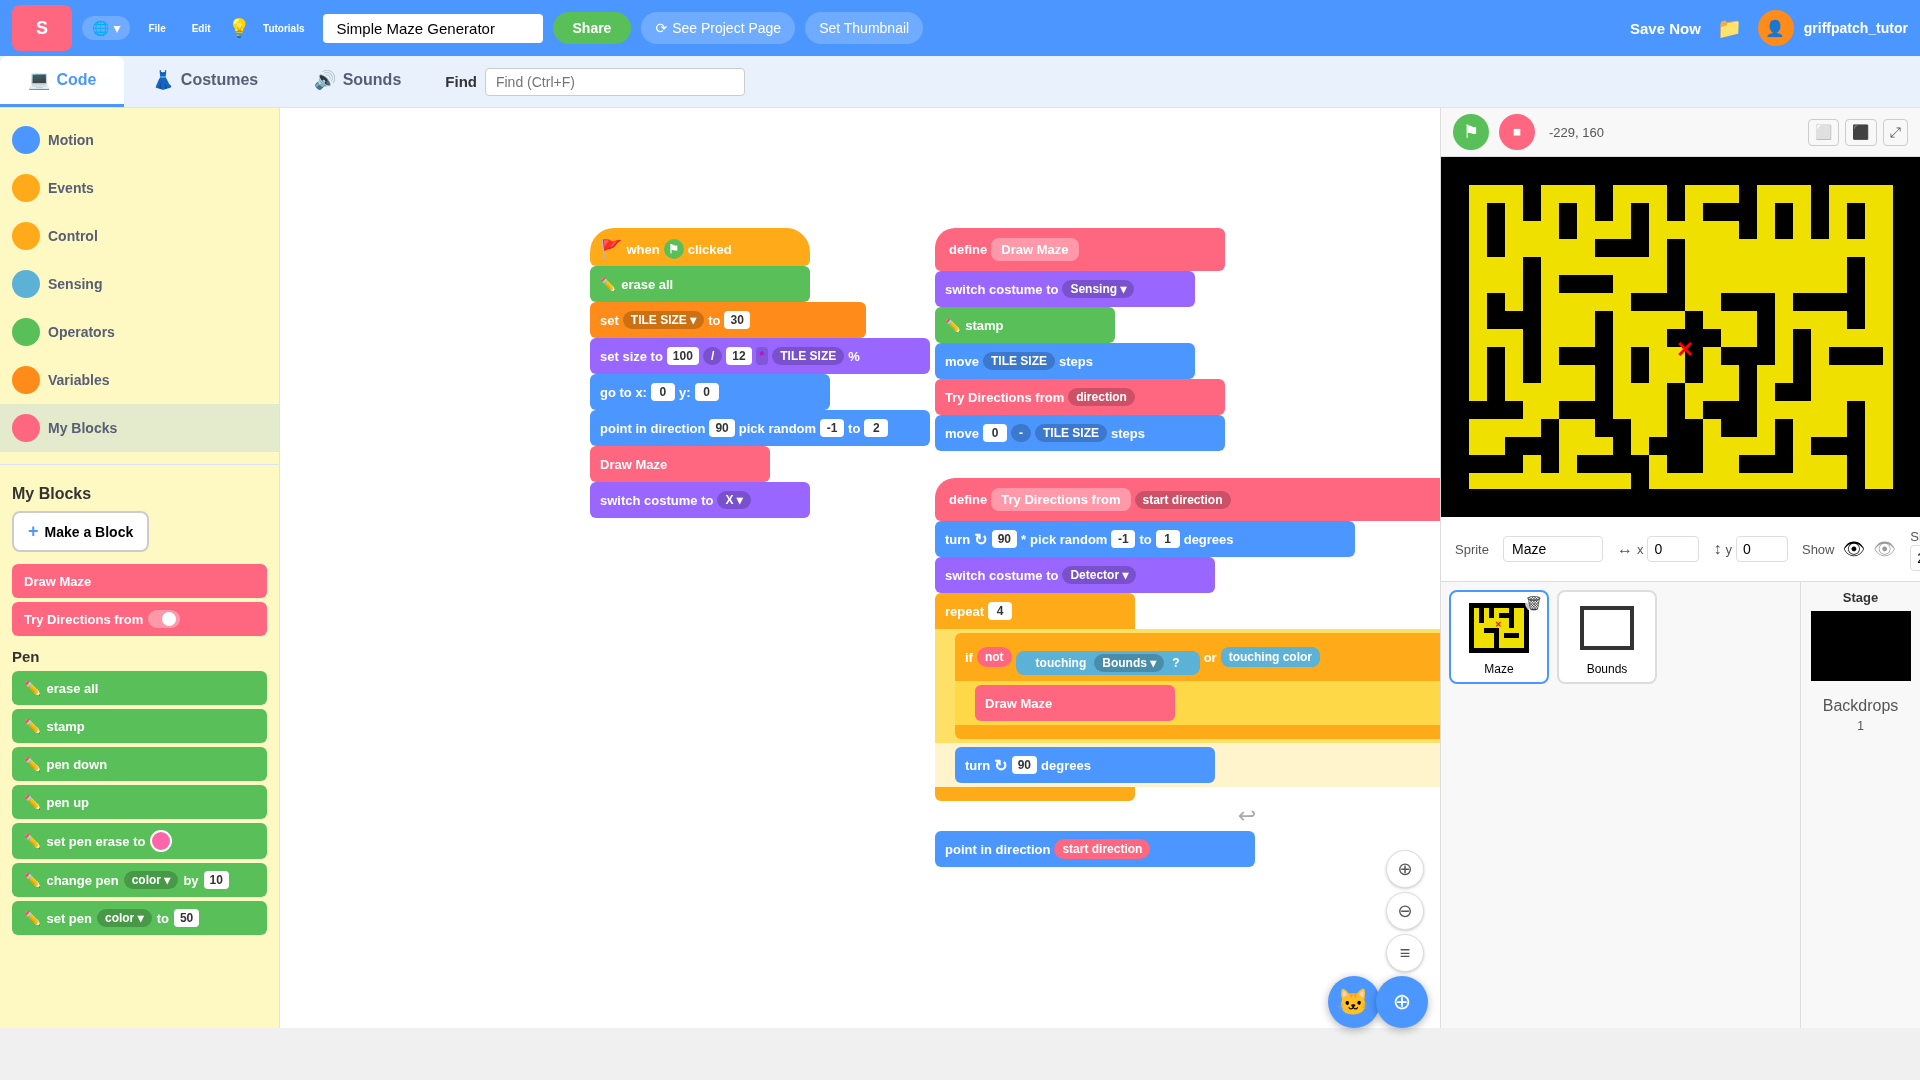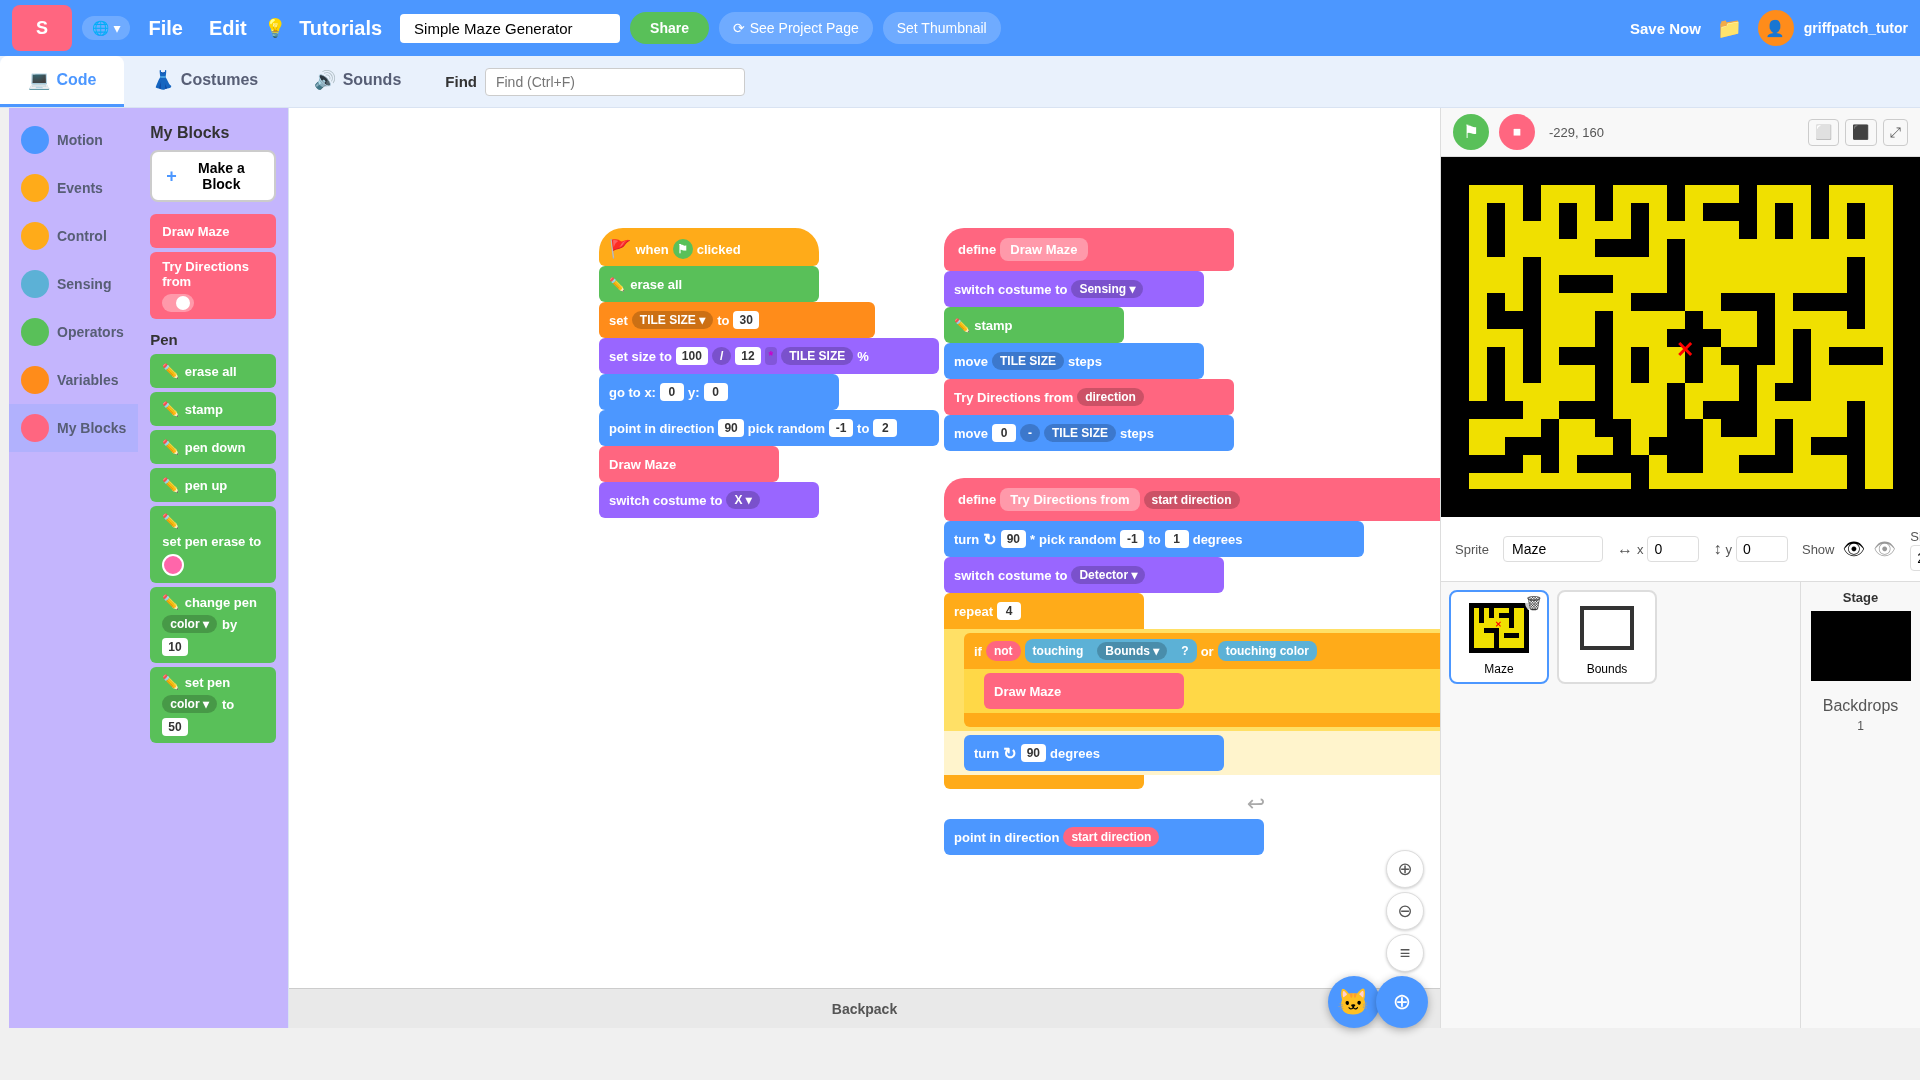--- a/index.html
+++ b/index.html
@@ -26,21 +26,21 @@
       background: rgba(255,255,255,0.2);
       border-radius: 20px;
       padding: 4px 10px;
       color: white;
       font-size: 14px;
       cursor: pointer;
       display: flex; align-items: center; gap: 4px;
     }
     .nav-link {
       color: white;
-      font-size: 20px;
+      font-size: 10px;
       font-weight: 600;
       cursor: pointer;
       padding: 4px 8px;
     }
     .project-title {
       background: white;
       border: none;
       border-radius: 4px;
       padding: 6px 14px;
       font-size: 15px;
@@ -137,26 +137,25 @@
 
     
     .main-layout {
       display: flex;
       height: calc(1080px - 56px - 52px - 52px);
     }
 
     
     .left-sidebar {
       width: 280px;
-      background: #c4b5fd;
+      background: #fef9c3;
       border-right: 1px solid #d9e3f2;
       display: flex;
-      flex-direction: row;
+      flex-direction: column;
       overflow-y: auto;
-      margin-left: 9px;
     }
     .category-list { padding: 8px 0; }
     .category-item {
       display: flex; align-items: center; gap: 8px;
       padding: 10px 12px;
       cursor: pointer;
       font-size: 14px;
       font-weight: 600;
       color: #575e75;
     }
@@ -732,21 +731,21 @@
         <div style="position:relative;">
           <div class="scratch-block yellow" style="background:#ffab19;width:200px;border-radius:6px 6px 0 0;">
             <span>repeat</span>
             <div class="block-input">4</div>
           </div>
           
           <div style="background:#ffe066;border-radius:0;padding:4px 4px 4px 20px;min-width:600px;">
             <div class="scratch-block yellow" style="background:#ffab19;width:580px;border-radius:6px 6px 0 0;">
               <span>if</span>
               <div style="background:#ff6680;border-radius:20px;padding:3px 8px;font-size:12px;color:white;">not</div>
-              <div style="background:#5cb1d6;border-radius:8px;padding:3px 8px;font-size:12px;color:white;display:flex;align-items:center;gap:14px;">
+              <div style="background:#5cb1d6;border-radius:8px;padding:3px 20px;font-size:12px;color:white;display:flex;align-items:center;gap:8px;margin-top:12px;">
                 <span>touching</span>
                 <div class="block-dropdown">Bounds ▾</div>
                 <span>?</span>
               </div>
               <span style="color:white;font-size:13px;">or</span>
               <div style="background:#5cb1d6;border-radius:8px;padding:3px 8px;font-size:12px;color:white;">touching color</div>
             </div>
             
             <div style="background:rgba(255,200,0,0.3);padding:4px 4px 4px 20px;min-width:580px;">
               <div class="scratch-block my-block" style="background:#ff6680;width:200px;">
@@ -778,23 +777,20 @@
       </div>
 
       <div class="zoom-controls">
         <div class="zoom-btn">⊕</div>
         <div class="zoom-btn">⊖</div>
         <div class="zoom-btn">≡</div>
       </div>
 
     </div>
 
-    <div class="bottom-bar" style="position:absolute;bottom:0;left:0;right:0;">
-      <span>Backpack</span>
-    </div>
   </div>
 
   <div class="right-panel">
 
     <div class="stage-controls">
       <div class="green-flag">⚑</div>
       <div class="stop-btn">⏹</div>
       <span class="stage-coords">-229, 160</span>
       <div class="stage-expand-btns">
         <button class="stage-btn">⬜</button>

